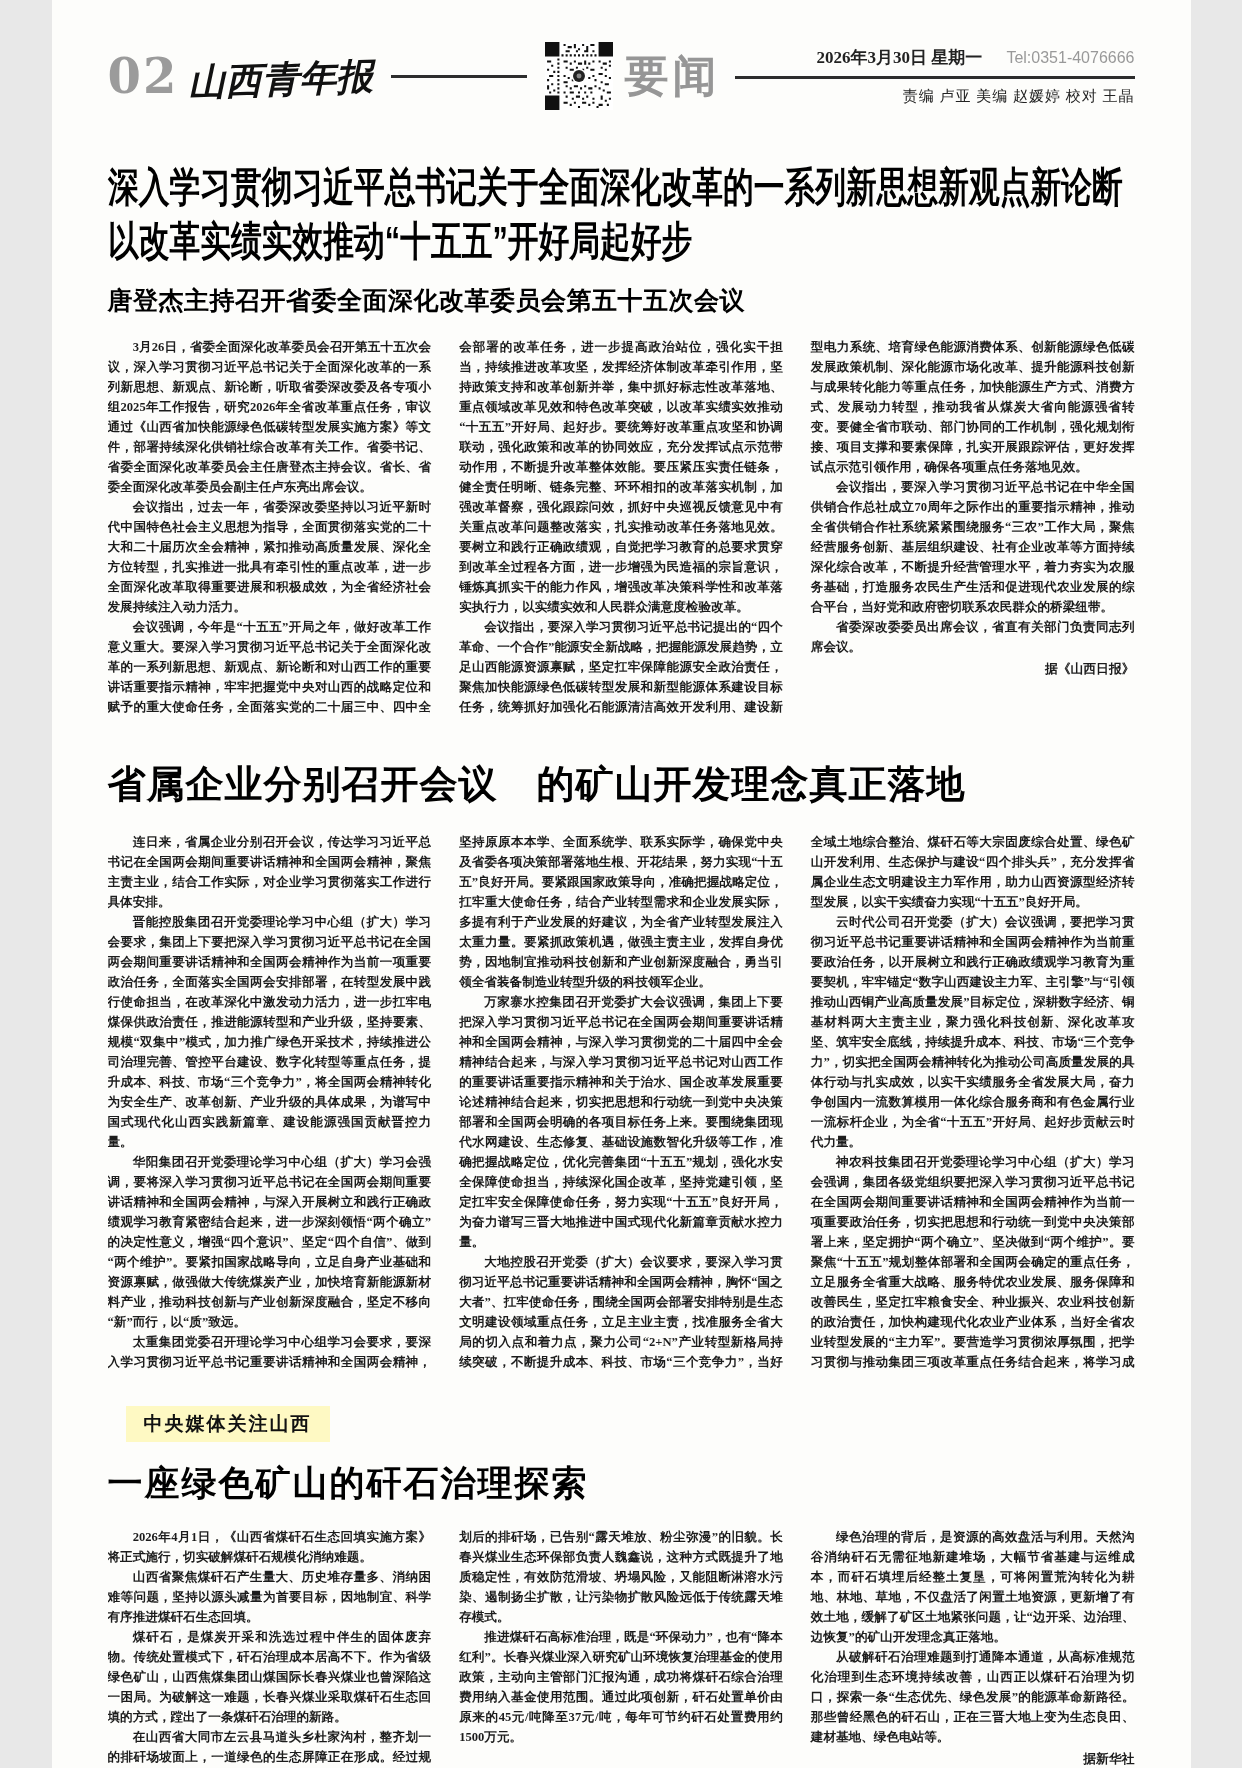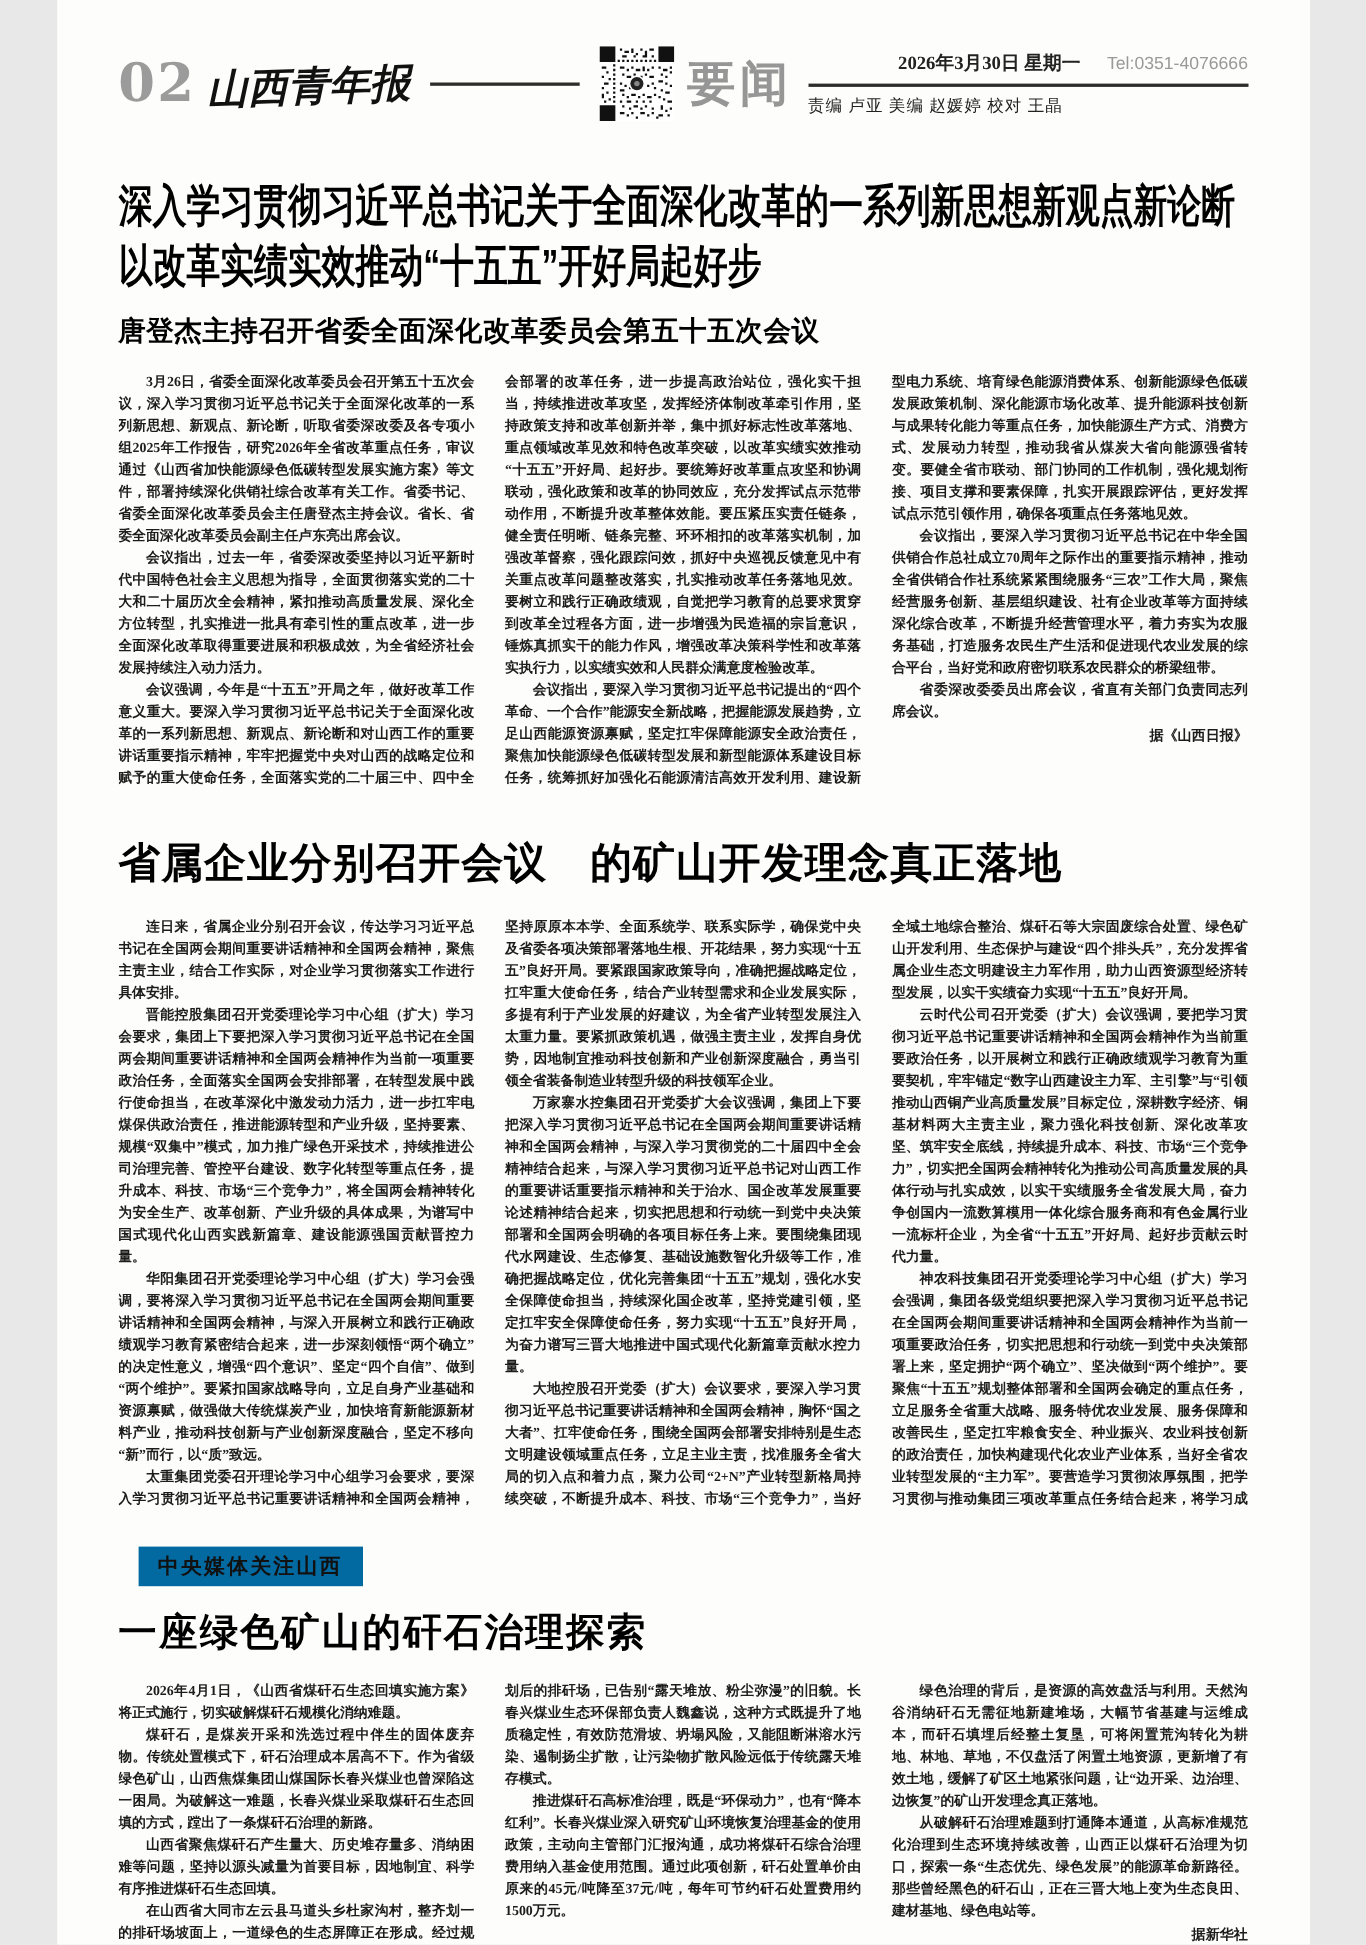--- a/index.html
+++ b/index.html
@@ -27,21 +27,21 @@
   .qr { flex:0 0 auto; }
   .section-title {
     flex:0 0 auto; font-size:44px; font-weight:900; color:#969696;
     letter-spacing:4px; margin:0 14px 0 12px;
     font-family:"Liberation Serif","DejaVu Serif",serif;
   }
   .mh-right { flex:0 0 400px; display:flex; flex-direction:column; justify-content:center; }
   .date-row { text-align:right; font-size:17px; font-weight:bold; color:#222; padding-bottom:7px; white-space:nowrap; }
   .date-row .tel { color:#999; font-weight:normal; margin-left:20px; font-family:"Liberation Sans","DejaVu Sans",sans-serif; font-size:16px; }
   .mh-rule2 { height:2.5px; background:#2d2d2d; }
-  .staff-row { text-align:left; font-size:15px; color:#222; padding-top:8px; letter-spacing:1px;font-family:Liberation Serif, serif; }
+  .staff-row { text-align:right; font-size:15px; color:#222; padding-top:8px; letter-spacing:1px;font-family:Liberation Serif, serif; }
 
   
   .cols {
     column-count:3; column-gap:28px;
     text-align:justify; font-size:12.6px; line-height:20px; color:#1c1c1c;
   }
   .para { text-indent:2em;font-weight:bold; }
   .credit { text-align:right; font-weight:bold; margin-top:2px; font-size:12.8px; }
 
   
@@ -57,21 +57,21 @@
   .a1-body { margin-top:20px; height:392px; overflow:hidden; }
 
   
   .a2 { margin-top:30px; }
   .a2-hl { font-size:38px; font-weight:900; color:#000; letter-spacing:1px; }
   .a2-body { margin-top:22px; height:548px; overflow:hidden; }
 
   
   .a3 { margin-top:26px; }
   .kicker {
-    display:inline-block; margin-left:18px; background:#0369a1; color:#111;
+    display:inline-block; margin-left:18px; background:#fef9c3; color:#111;
     font-size:19px; font-weight:bold; padding:5px 18px; letter-spacing:2px;
   }
   .a3-hl { font-size:35px; font-weight:900; color:#000; margin-top:18px; letter-spacing:2px; }
   .a3-body { margin-top:20px; height:252px; overflow:hidden; }
 
   .qr svg { display:block; }
 </style>
 </head>
 <body>
 
@@ -147,22 +147,22 @@
         <p class="credit">据《山西日报》</p>
       </div>
     </section>
 
     <section class="a3">
       <div class="kicker">中央媒体关注山西</div>
       <h1 class="a3-hl">一座绿色矿山的矸石治理探索</h1>
       <div class="cols a3-body">
         <div>
             <p class="para">2026年4月1日，《山西省煤矸石生态回填实施方案》将正式施行，切实破解煤矸石规模化消纳难题。</p>
+            <p class="para">山西省聚焦煤矸石产生量大、历史堆存量多、消纳困难等问题，坚持以源头减量为首要目标，因地制宜、科学有序推进煤矸石生态回填。</p>
             <p class="para">煤矸石，是煤炭开采和洗选过程中伴生的固体废弃物。传统处置模式下，矸石治理成本居高不下。作为省级绿色矿山，山西焦煤集团山煤国际长春兴煤业也曾深陷这一困局。为破解这一难题，长春兴煤业采取煤矸石生态回填的方式，蹚出了一条煤矸石治理的新路。</p>
-            <p class="para">山西省聚焦煤矸石产生量大、历史堆存量多、消纳困难等问题，坚持以源头减量为首要目标，因地制宜、科学有序推进煤矸石生态回填。</p>
             <p class="para">在山西省大同市左云县马道头乡杜家沟村，整齐划一的排矸场坡面上，一道绿色的生态屏障正在形成。经过规划后的排矸场，已告别“露天堆放、粉尘弥漫”的旧貌。长春兴煤业生态环保部负责人魏鑫说，这种方式既提升了地质稳定性，有效防范滑坡、坍塌风险，又能阻断淋溶水污染、遏制扬尘扩散，让污染物扩散风险远低于传统露天堆存模式。</p>
             <p class="para">推进煤矸石高标准治理，既是“环保动力”，也有“降本红利”。长春兴煤业深入研究矿山环境恢复治理基金的使用政策，主动向主管部门汇报沟通，成功将煤矸石综合治理费用纳入基金使用范围。通过此项创新，矸石处置单价由原来的45元/吨降至37元/吨，每年可节约矸石处置费用约1500万元。</p>
             <p class="para">绿色治理的背后，是资源的高效盘活与利用。天然沟谷消纳矸石无需征地新建堆场，大幅节省基建与运维成本，而矸石填埋后经整土复垦，可将闲置荒沟转化为耕地、林地、草地，不仅盘活了闲置土地资源，更新增了有效土地，缓解了矿区土地紧张问题，让“边开采、边治理、边恢复”的矿山开发理念真正落地。</p>
             <p class="para">从破解矸石治理难题到打通降本通道，从高标准规范化治理到生态环境持续改善，山西正以煤矸石治理为切口，探索一条“生态优先、绿色发展”的能源革命新路径。那些曾经黑色的矸石山，正在三晋大地上变为生态良田、建材基地、绿色电站等。</p>
           </div>
         <p class="credit">据新华社</p>
       </div>
     </section>
 
   </div>

